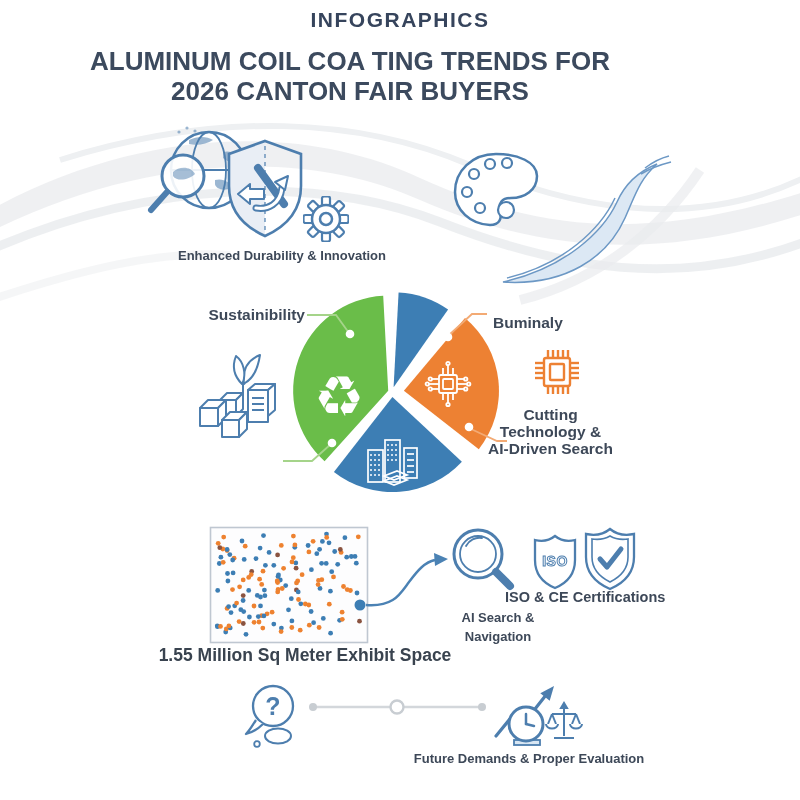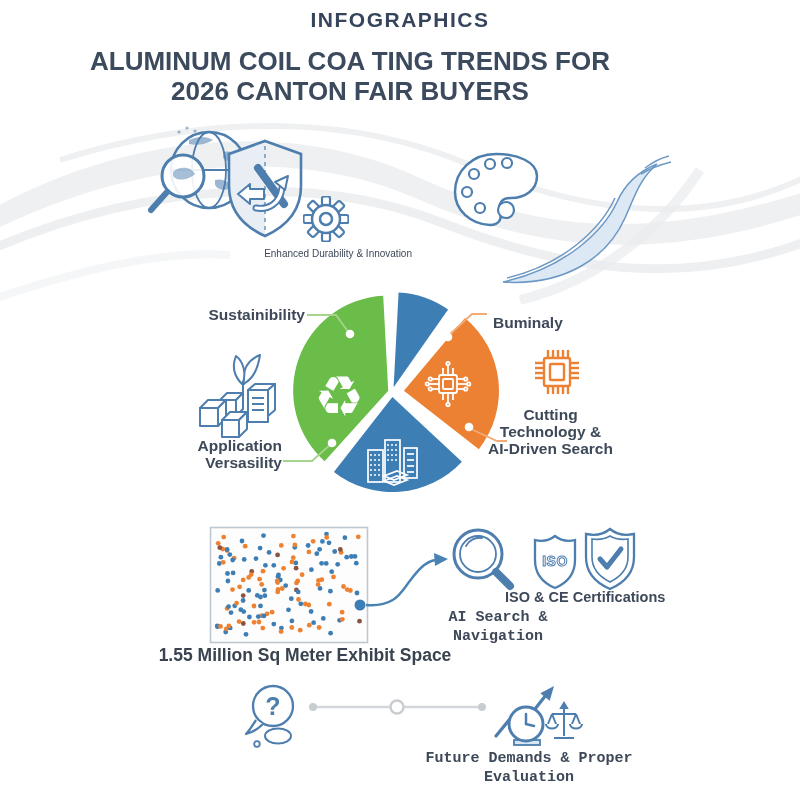--- a/index.html
+++ b/index.html
@@ -3,24 +3,24 @@
 <meta charset="utf-8">
 <style>
   html,body{margin:0;padding:0;background:#ffffff;}
   .canvas{position:relative;width:800px;height:800px;background:#ffffff;overflow:hidden;
           font-family:"Liberation Sans",sans-serif;color:#3c4a5e;}
   .abs{position:absolute;}
   .kicker{left:0;top:8px;width:800px;text-align:center;font-size:21px;font-weight:700;
           letter-spacing:1.5px;color:#36445c;}
   .title{left:0;top:46px;width:700px;text-align:center;font-size:26px;line-height:30px;
          font-weight:700;color:#3c4a5e;}
-  .feature-label{font-size:10px;font-weight:400;text-align:right;color:#3d4858;}
+  .feature-label{font-size:13px;font-weight:700;text-align:center;color:#3d4858;}
   .callout{font-size:15.5px;font-weight:600;color:#3d4858;line-height:17px;}
   .caption{font-size:17.5px;font-weight:700;text-align:center;color:#39434f;}
-  .small-label{font-size:15px;font-weight:600;text-align:center;color:#3d4858;line-height:19px;font-family:Liberation Mono, monospace;}
+  .small-label{font-size:13px;font-weight:600;text-align:center;color:#3d4858;line-height:19px;}
   .certs-label{font-size:14.5px;font-weight:600;text-align:left;color:#3d4858;}
   .recycle{font-size:56px;line-height:58px;color:#ffffff;text-align:center;
            font-family:"DejaVu Sans",sans-serif;}
   svg{display:block;}
   .z0{z-index:0;} .z1{z-index:1;} .z2{z-index:2;} .z3{z-index:3;}
 </style>
 </head>
 <body>
 
 <div class="canvas">
@@ -182,24 +182,20 @@
         <path d="M26,58 l8,-8 v18 l-8,8 z"></path>
         <rect x="8" y="58" width="18" height="18"></rect>
       <path d="M30,70 l8,-8 h17 l-8,8 z"></path>
         <path d="M47,70 l8,-8 v17 l-8,8 z"></path>
         <rect x="30" y="70" width="17" height="17"></rect>
     </g>
   </svg>
 
   <div class="abs z2 callout" style="left:165px;top:306px;width:140px;text-align:right;">Sustainibility</div>
   <div class="abs z2 callout" style="left:493px;top:314px;width:120px;">Buminaly</div>
-  <div class="abs z2 callout" style="left:152px;top:437px;width:130px;text-align:right;">
-    <div>Application</div>
-    <div>Versasility</div>
-  </div>
   <div class="abs z2 callout" style="left:478px;top:406px;width:145px;text-align:center;">
     <div>Cutting</div>
     <div>Technology &amp;</div>
     <div>AI-Driven Search</div>
   </div>
 
   <svg class="abs z1" style="left:527px;top:346px;" width="60" height="54" viewBox="0 0 60 54">
     <g stroke="#ed8133" fill="none" stroke-width="2.4">
       <rect x="17" y="12" width="26" height="28" rx="2"></rect>
       <rect x="23" y="18" width="14" height="16" rx="1"></rect>

